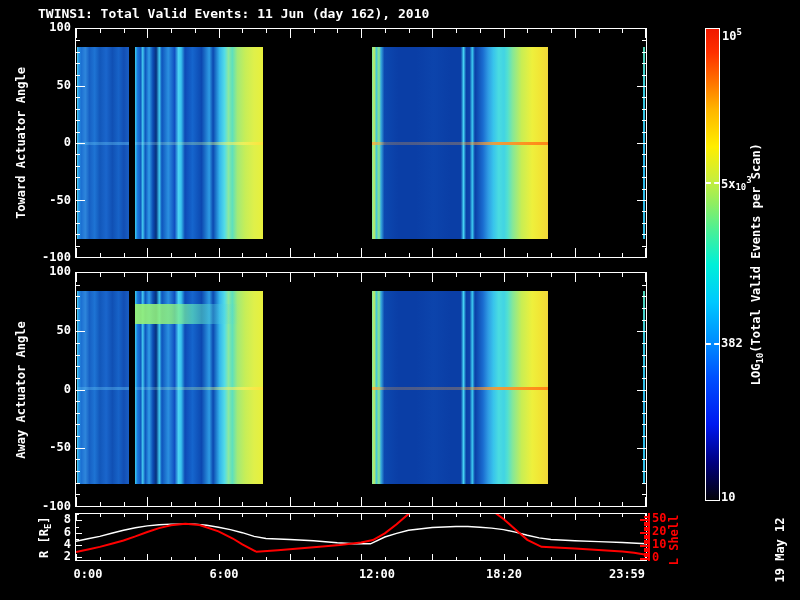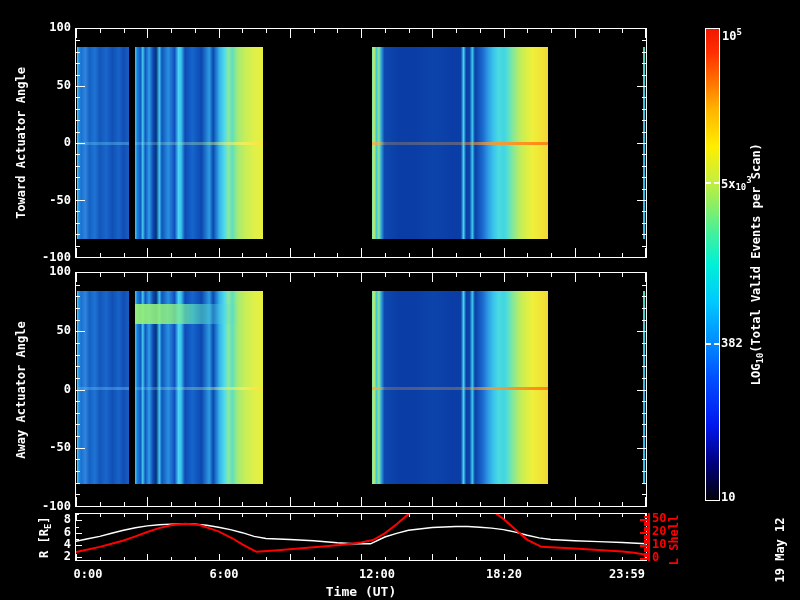--- a/index.html
+++ b/index.html
@@ -29,20 +29,21 @@
   #cbar{position:absolute;left:705px;top:28px;width:15px;height:473px;border:1px solid #fff;box-sizing:border-box;
         background:linear-gradient(to top,#020208 0%,#000080 8%,#0018f0 16%,#0050ff 26%,#0090ff 34%,#00c8ff 42%,#00f0d8 50%,#48f098 57%,#90ee60 63%,#c8ee3c 68%,#ffee00 75%,#ffb400 83%,#ff7000 89%,#ff3000 95%,#f01800 100%);}
   .cbdash{position:absolute;left:0;width:13px;height:0;border-top:2px dashed #fff;}
   #redaxis{position:absolute;left:648px;top:513px;width:2px;height:48px;background:#ff0000;}
   svg{position:absolute;left:0;top:0;}
 </style>
 </head>
 <body>
 
 <div id="root">
+  <div class="lbl" style="left:38px;top:6px;">TWINS1: Total Valid Events: 11 Jun (day 162), 2010</div>
 
   <div class="vlabel" style="left:8px;top:28px;width:26px;height:230px;">
     <span class="vtext">Toward Actuator Angle</span>
   </div>
   <div class="vlabel" style="left:8px;top:272px;width:26px;height:235px;">
     <span class="vtext">Away Actuator Angle</span>
   </div>
 
   <div class="panel" id="hm-toward" style="left:75px;top:28px;width:572px;height:230px;">
       <div class="seg seg-a" style="left: 0.9px; top: 18px; width: 51.775px; height: 192px;"></div>
@@ -305,21 +306,20 @@
     </div>
   <div id="redaxis"></div>
 
   <div class="vlabel" style="left:32px;top:510px;width:26px;height:54px;">
     <span class="vtext"><span>R [R</span><sub>E</sub><span>]</span></span>
   </div>
   <div class="vlabel red" style="left:663px;top:508px;width:22px;height:64px;">
     <span class="vtext">L Shell</span>
   </div>
 
-  <div class="xlab" style="left:281px;top:584px;width:160px;font-size:13px;">Time (UT)</div>
 
   <div id="cbar">
       <div class="cbdash" style="top: 314px;"></div>
       <div class="cbdash" style="top: 153px;"></div>
     </div>
   <div class="numl" style="left:722px;top:27px;"><span>10</span><sup>5</sup></div>
   <div class="numl" style="left:721px;top:175px;"><span>5x</span><span style="font-size:9px;position:relative;top:2px;">10</span><sup>3</sup></div>
   <div class="numl" style="left:721px;top:336px;">382</div>
   <div class="numl" style="left:721px;top:490px;">10</div>
 

